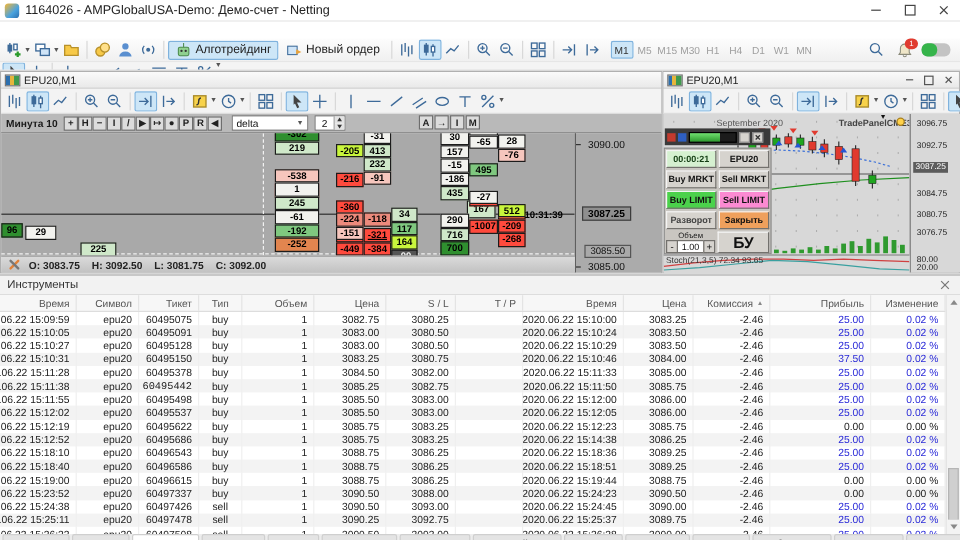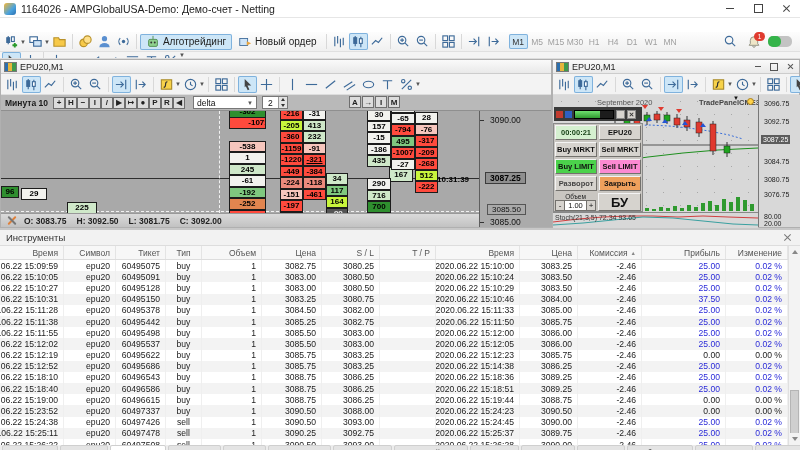--- a/index.html
+++ b/index.html
@@ -70,21 +70,21 @@
   .spin-a{flex:1;display:flex;align-items:center;justify-content:center;background:#e3e3e3;}
   .tri-up{width:0;height:0;border-left:2.5px solid transparent;border-right:2.5px solid transparent;border-bottom:3px solid #333;}
   .tri-dn{width:0;height:0;border-left:2.5px solid transparent;border-right:2.5px solid transparent;border-top:3px solid #333;}
   #corner-btns{position:absolute;left:348px;top:1px;display:flex;gap:1px;}
 
   
   #lcanvas{left:0;top:51px;width:478px;height:102px;background:#a9a9a9;overflow:hidden;position:absolute;}
   #laxis{left:478px;top:51px;width:72px;height:116px;background:#ababab;border-left:1px solid #5f5f5f;position:absolute;overflow:hidden;}
   #lstatus{left:0;top:153px;width:478px;height:14px;background:linear-gradient(#dadada,#c2c2c2);border-top:1px solid #999;display:flex;align-items:center;font-size:8.5px;font-weight:bold;color:#222;gap:10px;padding-left:6px;box-sizing:border-box;position:absolute;}
   .cell{position:absolute;box-sizing:border-box;border:1px solid #1c1c1c;font-size:8px;font-weight:bold;display:flex;align-items:center;justify-content:center;color:#000;overflow:hidden;}
-  .c-red{background:#ff4a3d;} .c-redfade{background:#ec8a7c;} .c-pink{background:#f6c6bd;}
+  .c-red{background:#ff4a3d;margin-top:36px;} .c-redfade{background:#ec8a7c;} .c-pink{background:#f6c6bd;}
   .c-white{background:#f2f2ee;} .c-palegreen{background:#cfe8c9;} .c-green{background:#7fc87f;}
   .c-dkgreen{background:#2f8f2f;} .c-lime{background:#c8f53c;} .c-orange{background:#e2854f;} .c-dkgray{background:#555;color:#eee;}
   .pline{position:absolute;height:0;border-top:1px solid #2e2e2e;}
   .dashh{position:absolute;height:0;border-top:1px dashed #f2f2f2;}
   .dashv{position:absolute;width:0;border-left:1px dashed #f2f2f2;}
   .axlabel{position:absolute;font-size:8.5px;color:#111;left:10px;}
   .ptag{position:absolute;left:5px;background:#8f8f8f;border:1px solid #3c3c3c;color:#000;font-weight:bold;font-size:8.5px;line-height:10px;padding:0 4px;}
   .posbox{position:absolute;left:7px;background:#a9a9a9;border:1px solid #555;font-size:8px;color:#111;line-height:9px;padding:0 4px;}
   .tick{position:absolute;left:0;width:4px;height:0;border-top:1px solid #333;}
   #time-marker{position:absolute;left:436px;top:64px;font-size:8px;font-weight:bold;color:#000;}
@@ -931,21 +931,21 @@
           <span class="tcell right" style="width: 56px;"></span>
           <span class="tcell right" style="width: 84px;">2020.06.22 15:11:33</span>
           <span class="tcell right" style="width: 58px;">3085.00</span>
           <span class="tcell right" style="width: 64px;">-2.46</span>
           <span class="tcell right blue" style="width: 84px;">25.00</span>
           <span class="tcell right blue" style="width: 62px;">0.02 %</span>
         </div>
         <div class="trow alt">
           <span class="tcell right" style="width: 64px;">2020.06.22 15:11:38</span>
           <span class="tcell right" style="width: 52px;">epu20</span>
-          <span class="tcell right" style="width: 50px;">60495442</span>
+          <span class="tcell right" style="width: 50px; font-family: Liberation Mono, monospace;">60495442</span>
           <span class="tcell center" style="width: 36px;">buy</span>
           <span class="tcell right" style="width: 60px;">1</span>
           <span class="tcell right" style="width: 60px;">3085.25</span>
           <span class="tcell right" style="width: 58px;">3082.75</span>
           <span class="tcell right" style="width: 56px;"></span>
           <span class="tcell right" style="width: 84px;">2020.06.22 15:11:50</span>
           <span class="tcell right" style="width: 58px;">3085.75</span>
           <span class="tcell right" style="width: 64px;">-2.46</span>
           <span class="tcell right blue" style="width: 84px;">25.00</span>
           <span class="tcell right blue" style="width: 62px;">0.02 %</span>

